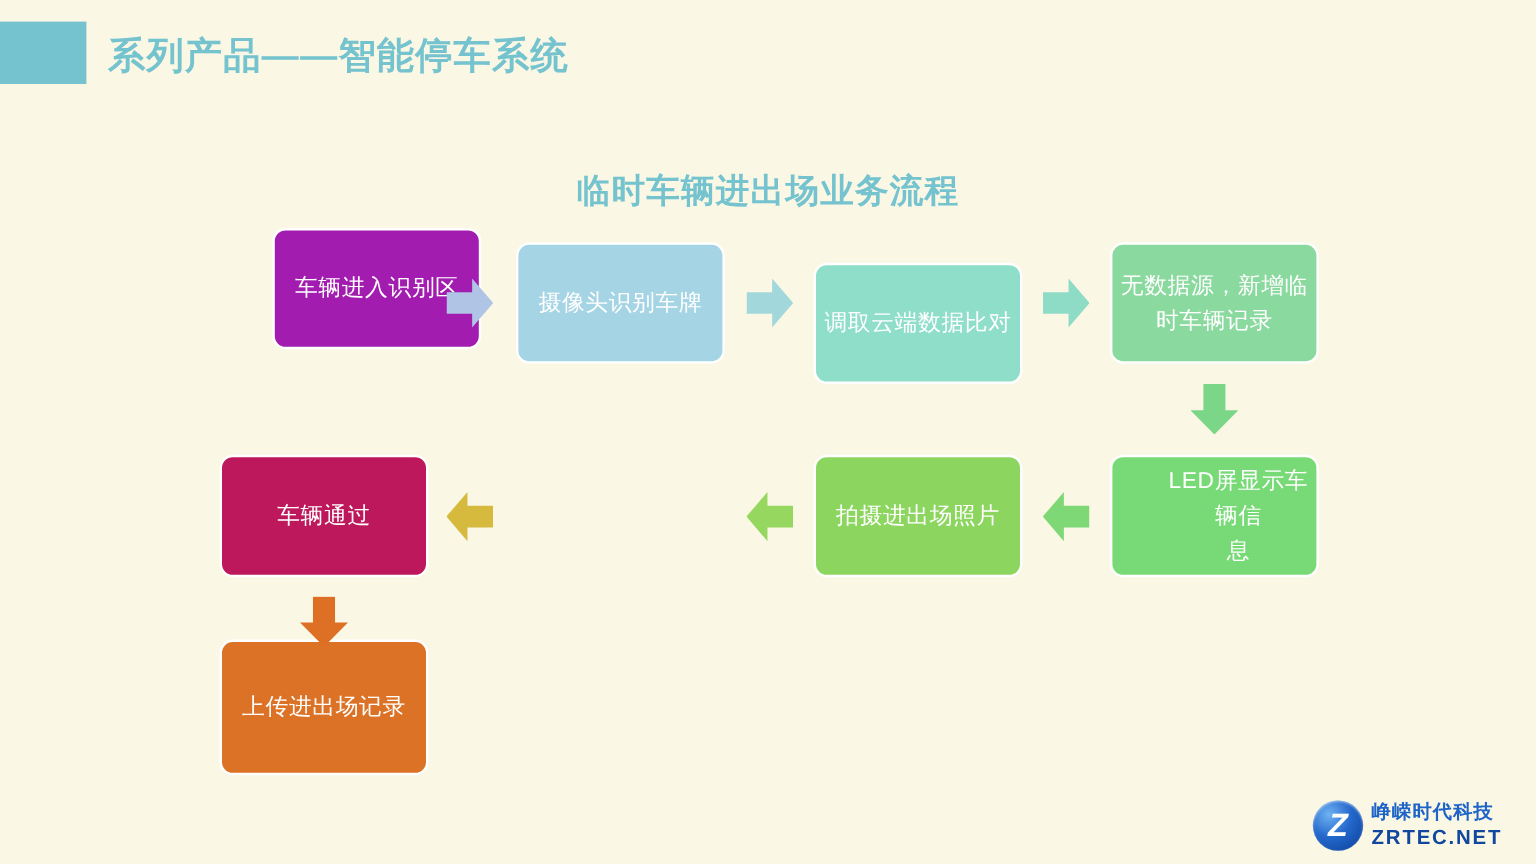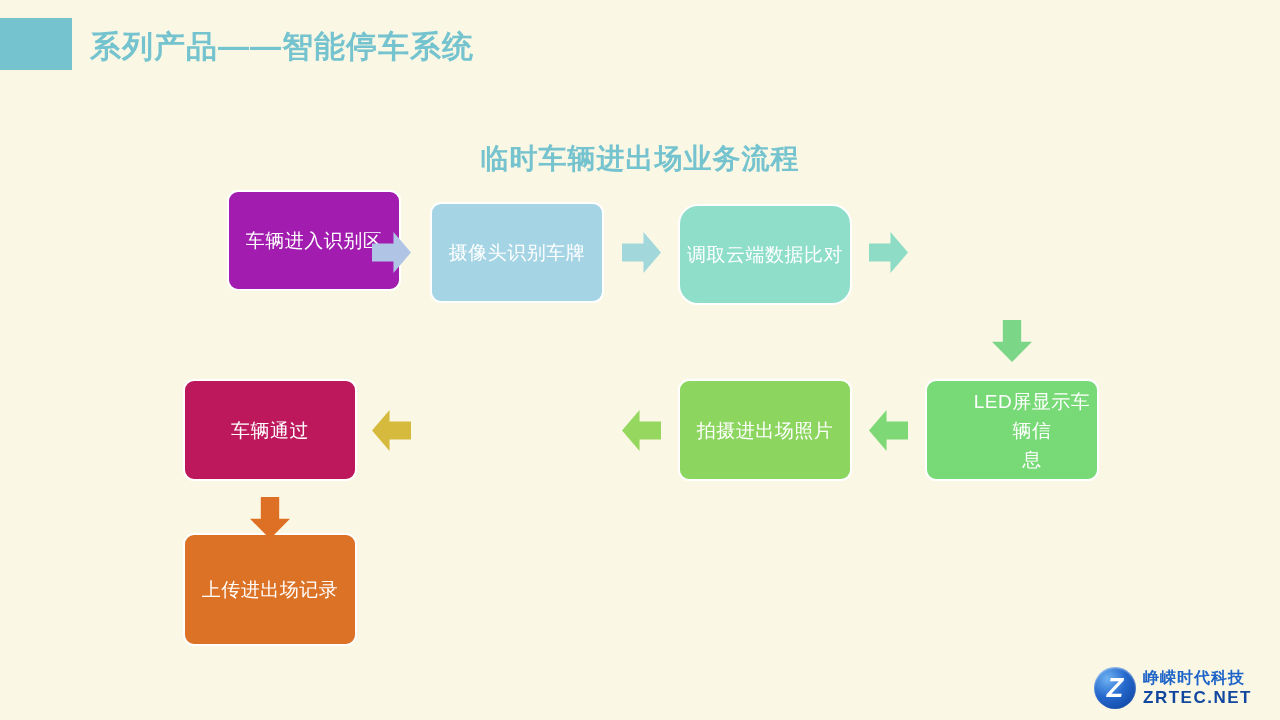--- a/index.html
+++ b/index.html
@@ -123,22 +123,26 @@
   <div class="title-square" style="background-color: rgb(117, 195, 207);"></div>
   <h1 class="slide-title" style="color: rgb(117, 195, 207);">系列产品——智能停车系统</h1>
   <h2 class="flow-title" style="color: rgb(117, 195, 207);">临时车辆进出场业务流程</h2>
 
   <div class="node" style="left: 183px; top: 190px; background-color: #a21caf; margin-left: 44px;">
     <span>车辆进入识别区</span>
   </div>
   <div class="node" style="left: 430px; top: 202px; background-color: rgb(165, 212, 228);">
     <span>摄像头识别车牌</span>
   </div>
-  <div class="node" style="left: 678px; top: 204px; background-color: rgb(143, 222, 201); border-radius: 20px;">
+  <div class="node" style="left: 678px; top: 219px; background-color: rgb(143, 222, 201);">
     <span>调取云端数据比对</span>
+  </div>
+  <div class="node" style="left: 925px; top: 202px; background-color: rgb(138, 217, 158);">
+    <span>无数据源，新增临
+时车辆记录</span>
   </div>
 
   <div class="node" style="left: 925px; top: 379px; height: 102px; background-color: rgb(119, 218, 118); padding-left: 40px;">
     <span>LED屏显示车辆信
 息</span>
   </div>
   <div class="node" style="left: 678px; top: 379px; height: 102px; background-color: rgb(140, 214, 96);">
     <span>拍摄进出场照片</span>
   </div>
   <div class="node" style="left: 183px; top: 379px; height: 102px; background-color: #be185d;">

